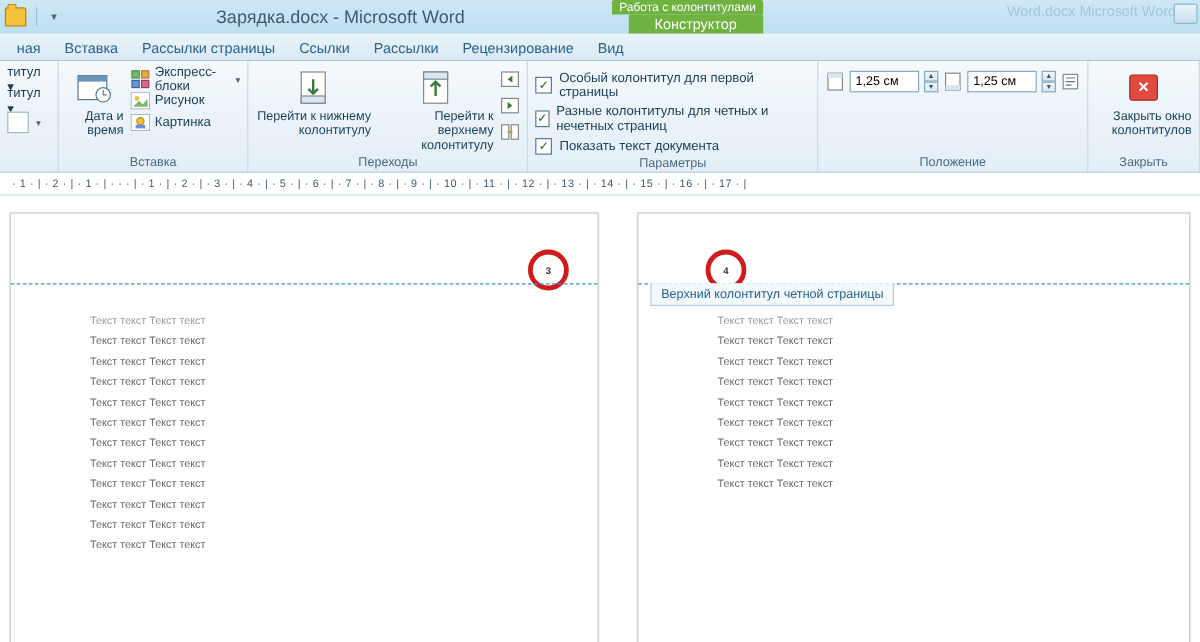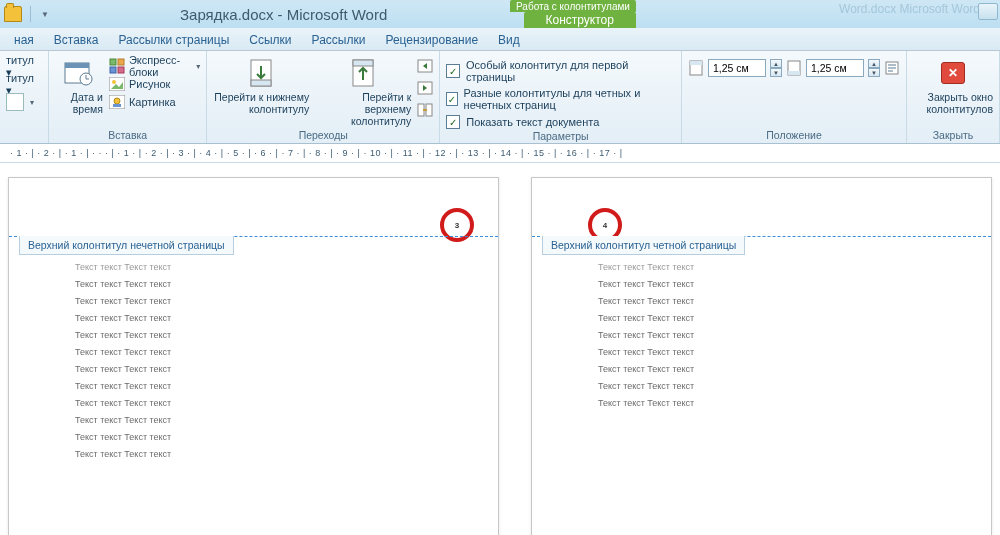--- a/index.html
+++ b/index.html
@@ -292,21 +292,20 @@
   <div class="ruler-inner"> · 1 · | · 2 · | · 1 · | · · · | · 1 · | · 2 · | · 3 · | · 4 · | · 5 · | · 6 · | · 7 · | · 8 · | · 9 · | · 10 · | · 11 · | · 12 · | · 13 · | · 14 · | · 15 · | · 16 · | · 17 · |</div>
 </div>
 
 <div class="doc-area">
 
   <div class="page">
     <div class="page-num-circle">
         <span>3</span>
       </div>
     <div class="hf-divider"></div>
-    <div class="hf-tag">Верхний колонтитул нечетной страницы</div>
     <div class="body-lines" id="lines-left">
         <div class="body-line first">Текст текст Текст текст</div>
         <div class="body-line">Текст текст Текст текст</div>
         <div class="body-line">Текст текст Текст текст</div>
         <div class="body-line">Текст текст Текст текст</div>
         <div class="body-line">Текст текст Текст текст</div>
         <div class="body-line">Текст текст Текст текст</div>
         <div class="body-line">Текст текст Текст текст</div>
         <div class="body-line">Текст текст Текст текст</div>
         <div class="body-line">Текст текст Текст текст</div>

